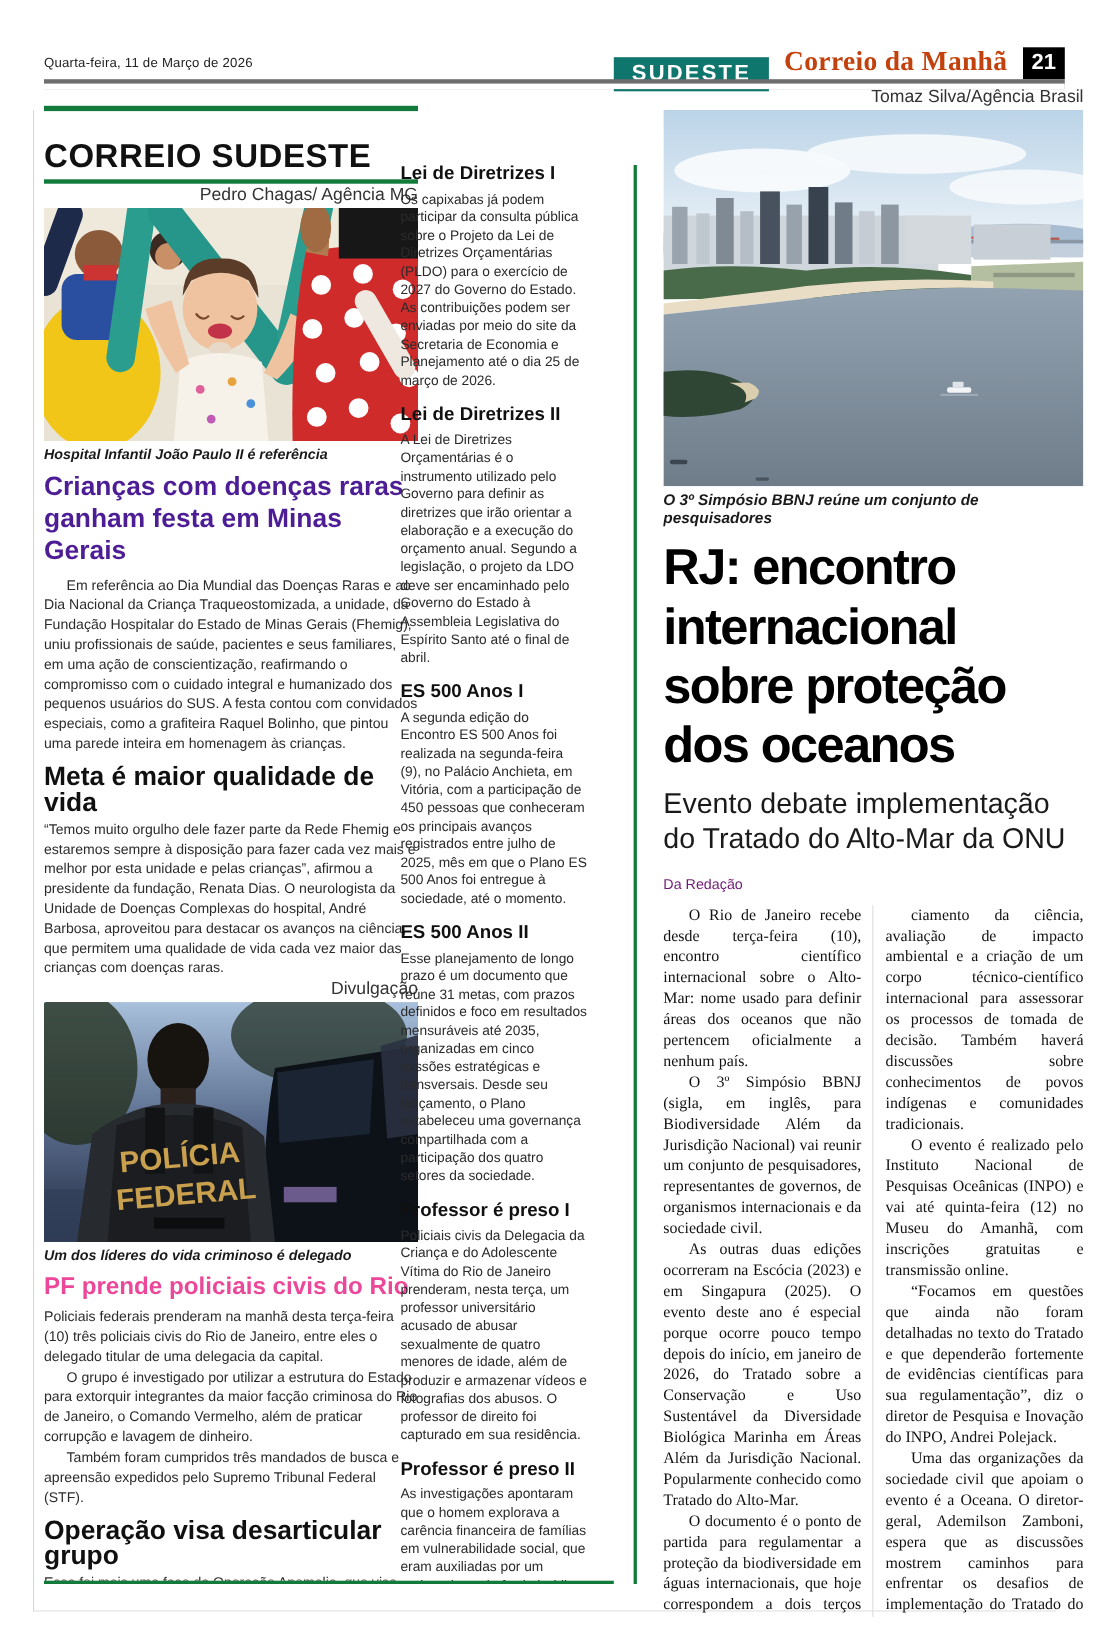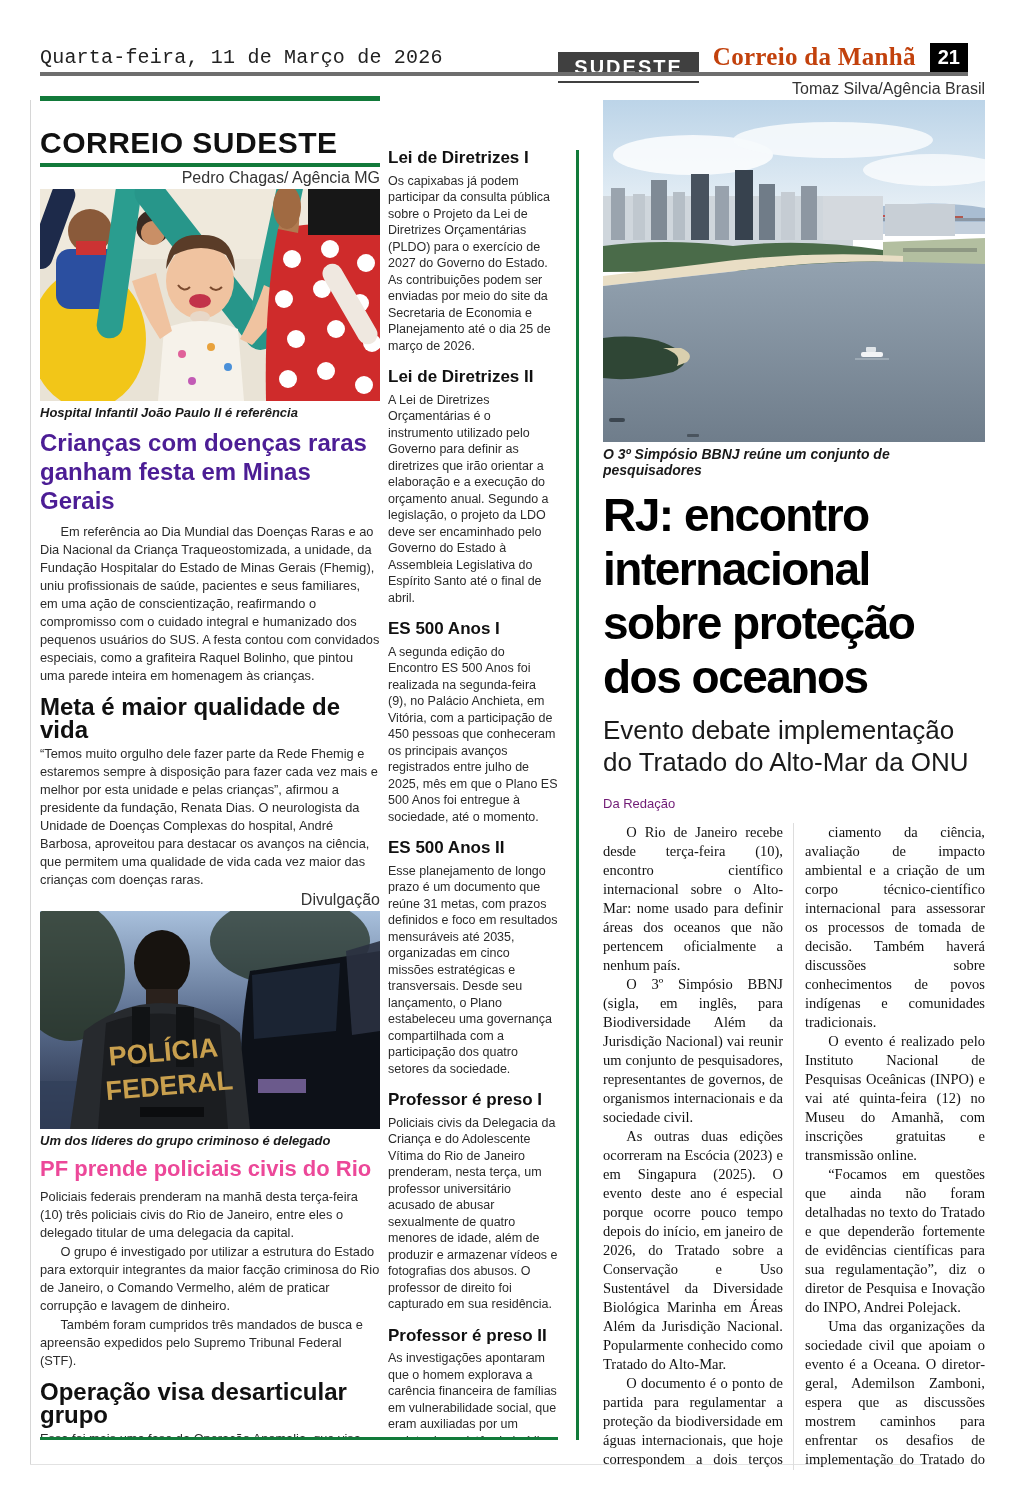--- a/index.html
+++ b/index.html
@@ -5,23 +5,23 @@
   html,body{margin:0;padding:0;background:#ffffff;}
   .page{position:relative;width:1010px;height:1488px;background:#fff;overflow:hidden;
         font-family:"Liberation Sans",sans-serif;color:#1c1c1c;}
   
   .edge-left{position:absolute;left:30px;top:100px;width:1px;height:1365px;background:#d6d6d6;}
   .edge-bottom{position:absolute;left:30px;top:1464px;width:930px;height:1px;background:#e2e2e2;}
 
   
   .header{position:absolute;left:40px;top:40px;width:928px;height:34px;
           display:flex;align-items:center;justify-content:space-between;}
-  .date{font-size:20px;color:#222;letter-spacing:.2px;font-family:Liberation Mono, monospace;}
+  .date{font-size:12px;color:#222;letter-spacing:.2px;}
   .header-right{display:flex;align-items:center;gap:14px;}
-  .section-tag{background:#404040;color:#fff;font-weight:700;font-size:20px;letter-spacing:2px;
+  .section-tag{background:#0f766e;color:#fff;font-weight:700;font-size:20px;letter-spacing:2px;
                padding:4px 16px;margin-top:20px;}
   .masthead{font-family:"Liberation Serif",serif;font-weight:700;font-size:25px;color:#c2410c;
             letter-spacing:.3px;}
   .pagenum{background:#000;color:#fff;font-weight:700;font-size:20px;padding:3px 8px;}
   .header-rule{position:absolute;left:40px;top:72px;width:928px;height:4px;background:#6e6e6e;
                border-bottom:5px solid #fff;box-shadow:0 7px 0 -5px #c9c9c9;}
 
   
   .credit{font-size:16px;color:#333;text-align:right;margin:2px 0 2px 0;}
   .caption{font-size:13px;font-style:italic;font-weight:600;color:#1a1a1a;margin:4px 0 0 0;}
@@ -31,21 +31,21 @@
   .leftcol{position:absolute;left:40px;top:96px;width:340px;height:1341px;overflow:hidden;}
   .cs-box{border-top:5px solid #127a3a;border-bottom:4px solid #127a3a;padding:6px 0 5px 0;}
   .cs-title{font-size:30px;font-weight:800;letter-spacing:.5px;color:#111;line-height:1;margin-top:21px;}
   .headline1{font-size:24px;line-height:29px;font-weight:800;color:#4c1d95;margin:8px 0 8px 0;}
   .headline2{font-size:22px;line-height:26px;font-weight:800;color:#ec4899;margin:8px 0 6px 0;}
   .subhead{font-size:24px;line-height:23px;font-weight:800;color:#101010;margin:10px 0 4px 0;}
   .lbody{font-size:12.8px;line-height:18px;color:#2b2b2b;margin:0 0 1px 0;}
   .indent{text-indent:1.6em;}
 
   
-  .midcol{position:absolute;left:388px;top:140px;width:170px;height:1300px;overflow:hidden;}
+  .midcol{position:absolute;left:364px;top:140px;width:170px;height:1300px;overflow:hidden;}
   .brief-title{font-size:17px;font-weight:800;color:#101010;margin:13px 0 5px 0;line-height:1.15;}
   .brief-title:first-child{margin-top:8px;}
   .brief-body{font-size:12.5px;line-height:16.5px;color:#2b2b2b;margin:0;}
   .vline{position:absolute;left:576px;top:150px;width:3px;height:1290px;background:#127a3a;}
   .bottomline{position:absolute;left:40px;top:1437px;width:518px;height:3px;background:#127a3a;}
 
   
   .rightcol{position:absolute;left:603px;top:78px;width:382px;height:1392px;overflow:hidden;}
   .r-headline{font-size:46px;line-height:54px;font-weight:800;letter-spacing:-1.5px;color:#000;
               margin:10px 0 0 0;}
@@ -171,21 +171,21 @@
       <path d="M58 218 L66 112 Q122 92 180 114 L188 218 Z" fill="#1b1d20"></path>
       <rect x="92" y="96" width="18" height="60" fill="#111315"></rect>
       <rect x="136" y="96" width="18" height="60" fill="#111315"></rect>
       <g transform="rotate(-5 125 160)" font-family="Liberation Sans, sans-serif" font-weight="700" font-size="27" fill="#c9a04e" text-anchor="middle">
         <text x="125" y="150">POLÍCIA</text>
         <text x="128" y="184">FEDERAL</text>
       </g>
       <rect x="100" y="196" width="64" height="10" fill="#0c0d0f"></rect>
     </svg>
 
-    <div class="caption">Um dos líderes do grupo criminoso é delegado</div>
+    <div class="caption">Um dos líderes do vida criminoso é delegado</div>
 
     <h1 class="headline2">PF prende policiais civis do Rio</h1>
     <p class="lbody">Policiais federais prenderam na manhã desta terça-feira (10) três policiais civis do Rio de Janeiro, entre eles o delegado titular de uma delegacia da capital.</p>
     <p class="lbody indent">O grupo é investigado por utilizar a estrutura do Estado para extorquir integrantes da maior facção criminosa do Rio de Janeiro, o Comando Vermelho, além de praticar corrupção e lavagem de dinheiro.</p>
     <p class="lbody indent">Também foram cumpridos três mandados de busca e apreensão expedidos pelo Supremo Tribunal Federal (STF).</p>
 
     <h2 class="subhead">Operação visa desarticular grupo</h2>
     <p class="lbody">Essa foi mais uma fase da Operação Anomalia, que visa desarticular um núcleo criminoso composto por policiais civis fluminenses e operadores financeiros. “Além das prisões e buscas, a Suprema Corte deferiu a execução de medidas cautelares focadas na descapitalização do grupo, incluindo o afastamento imediato das funções públicas dos policiais investigados”, diz a Polícia Federal.</p>
   </div>
 

